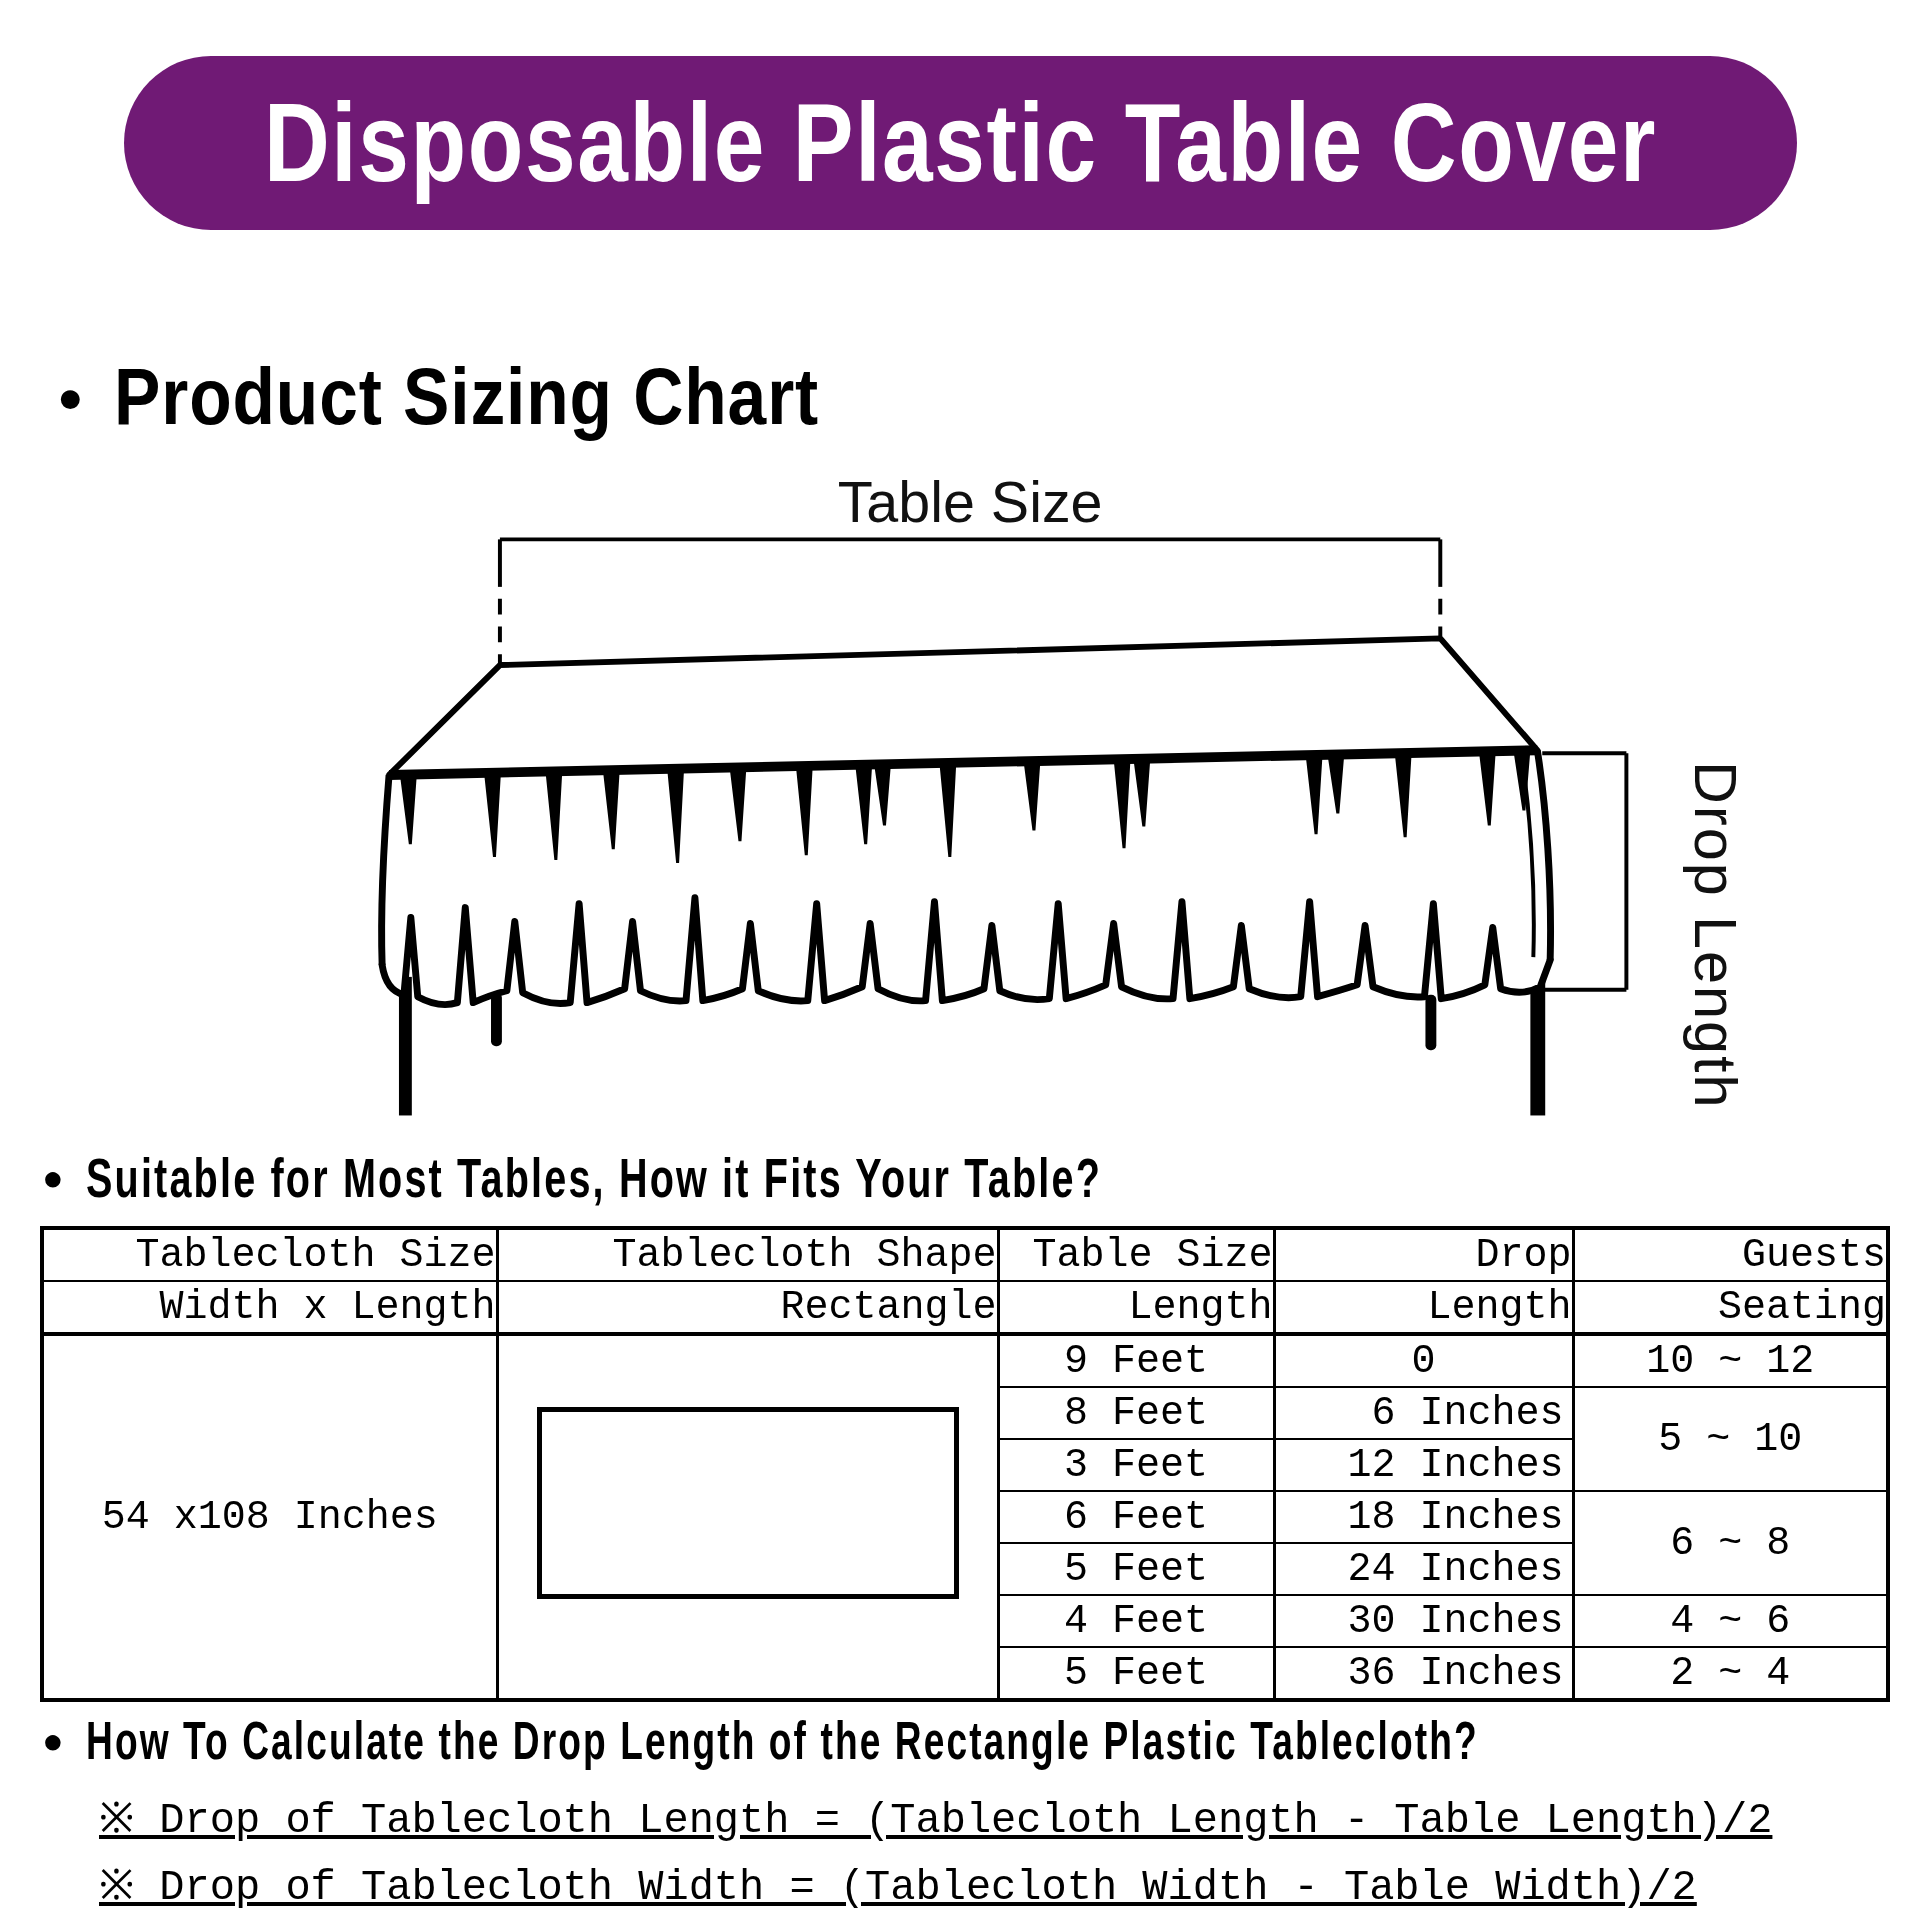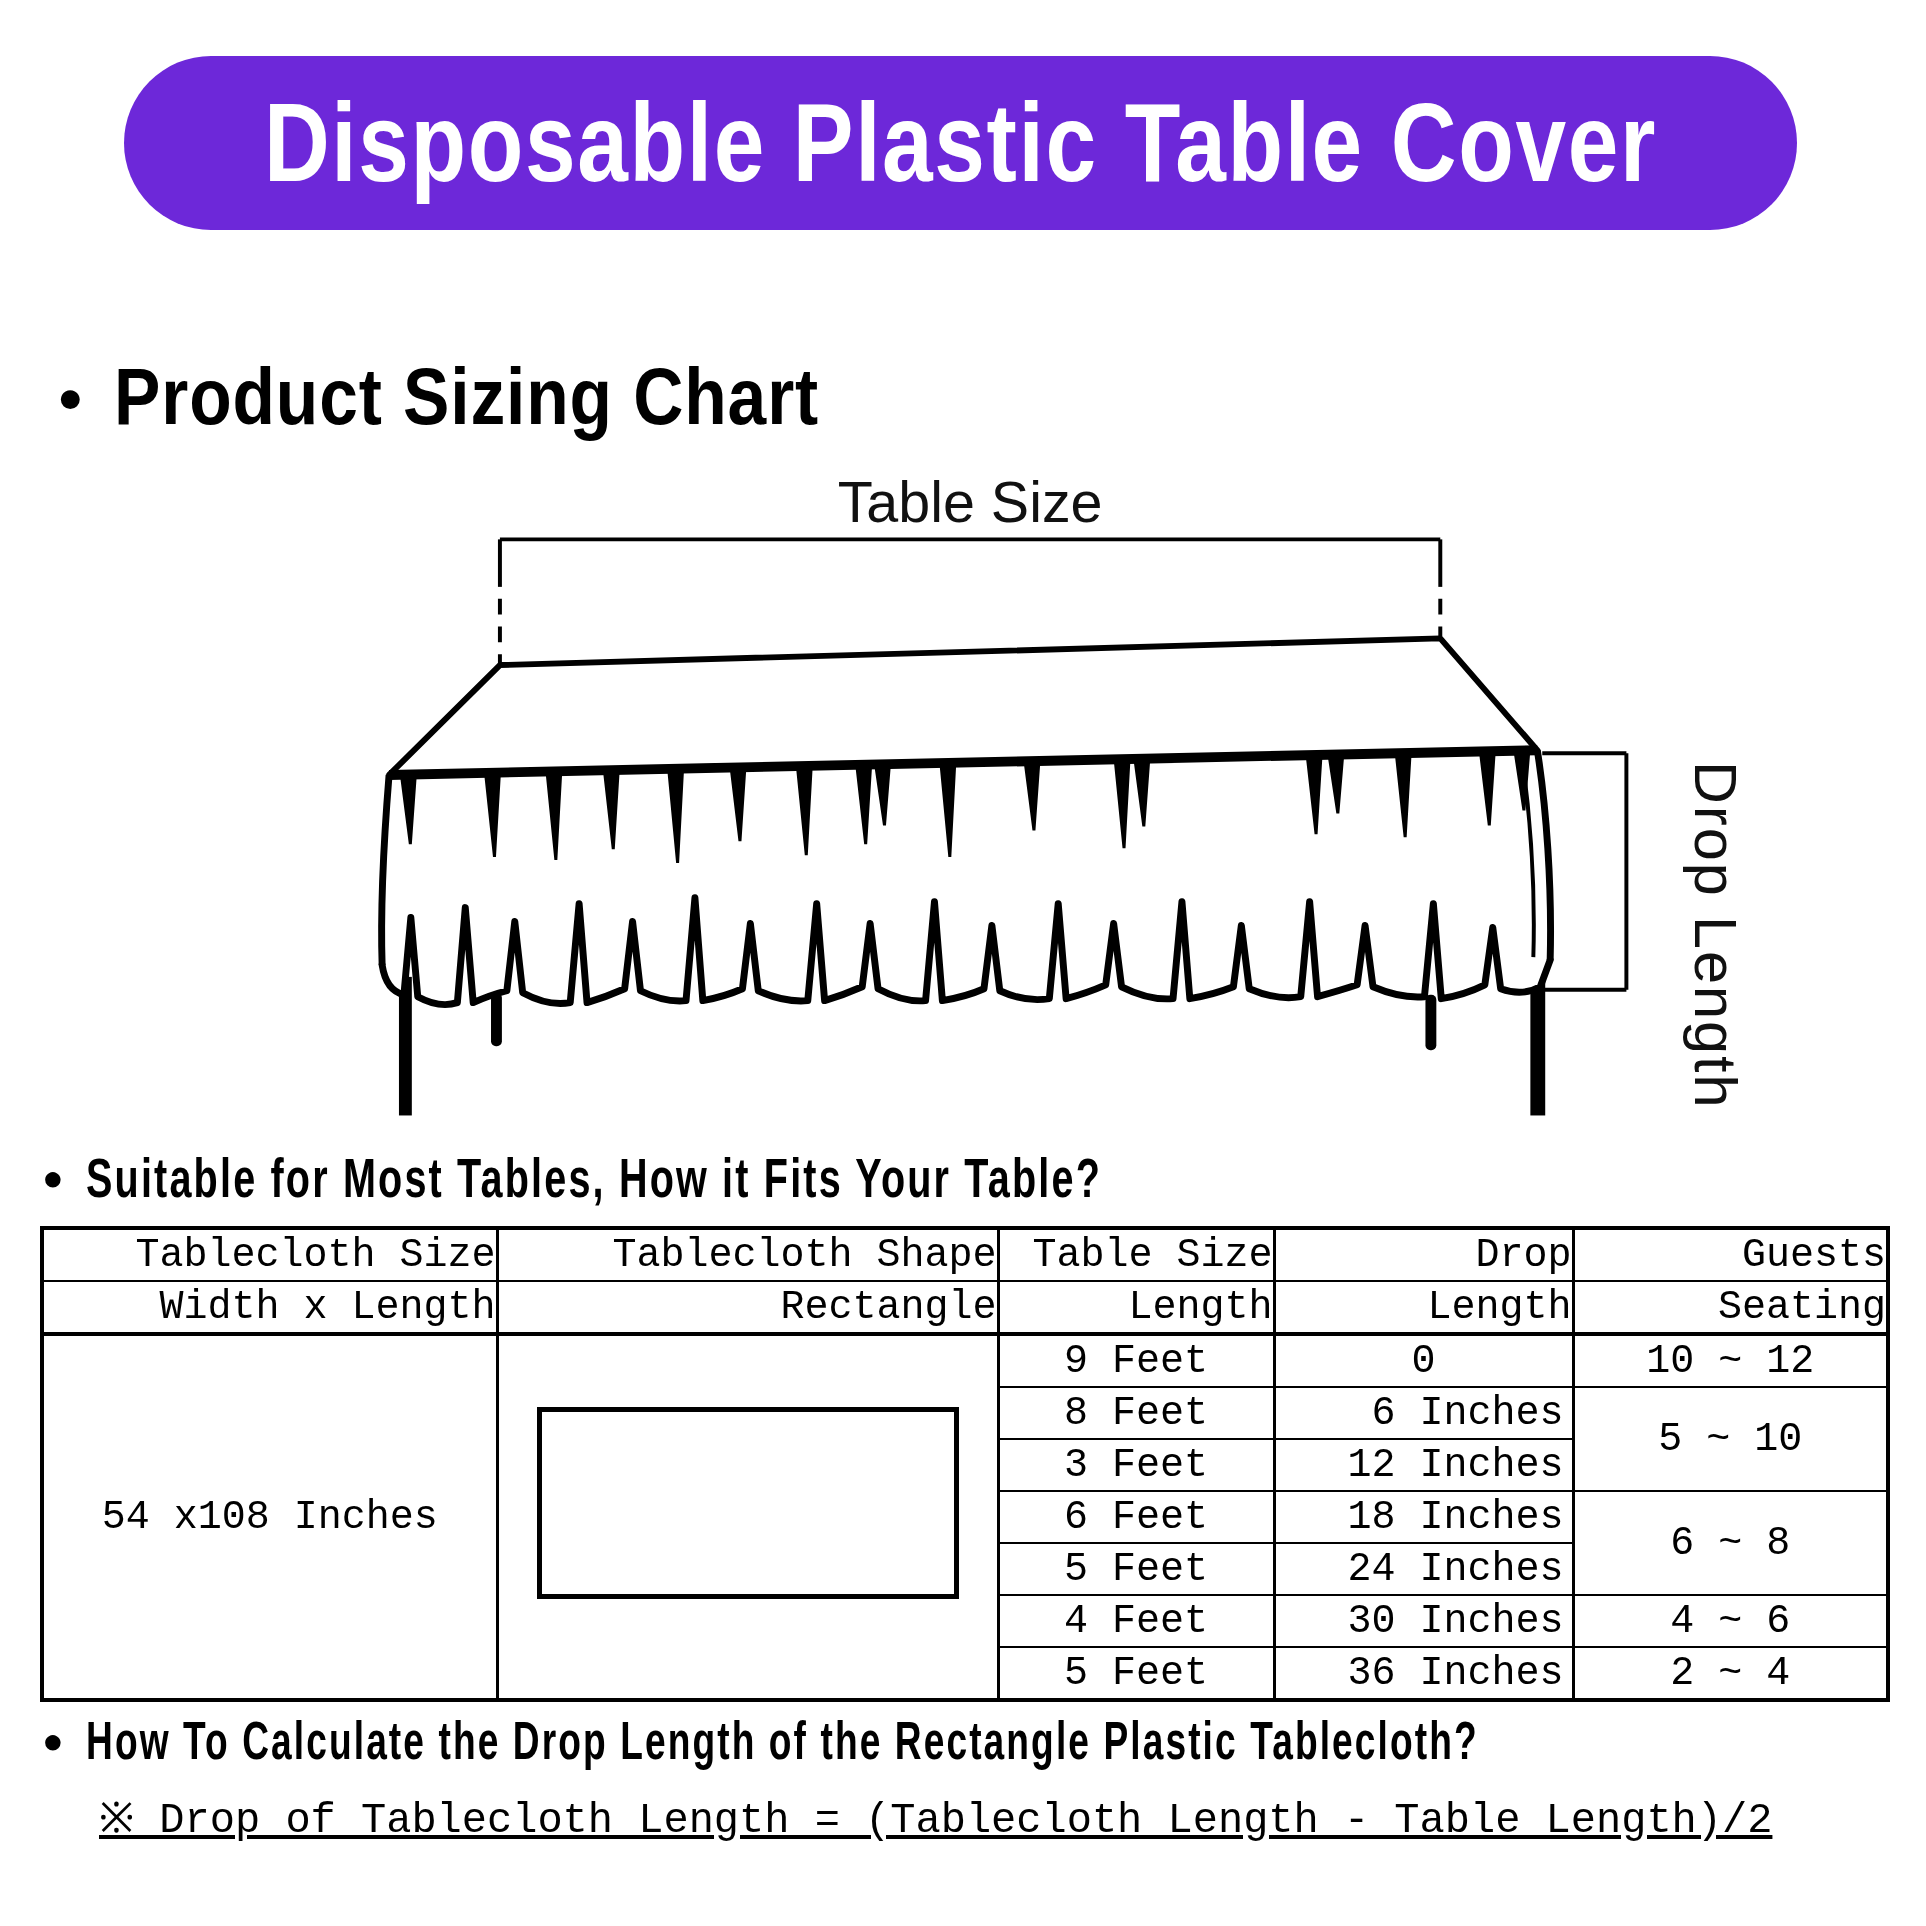--- a/index.html
+++ b/index.html
@@ -1,21 +1,21 @@
 <!DOCTYPE html>
 <html><head>
 <meta charset="utf-8">
 <style>
   html,body{margin:0;padding:0;}
   body{width:1927px;height:1927px;background:#ffffff;position:relative;overflow:hidden;
        font-family:"Liberation Sans",sans-serif;color:#000;}
   .abs{position:absolute;}
 
   
-  #banner{left:124px;top:56px;width:1673px;height:174px;background:#6d28d9;border-radius:87px;
+  #banner{left:124px;top:56px;width:1673px;height:174px;background:#701a75;border-radius:87px;
           display:flex;align-items:center;justify-content:center;}
   #banner .t{color:#fff;font-weight:bold;font-size:111px;letter-spacing:2px;white-space:nowrap;
              transform:scaleX(0.82);}
 
   
   .bullet-head{display:flex;align-items:center;}
   .bullet-head .dot{font-size:44px;line-height:1;}
   .bullet-head .txt{font-weight:bold;white-space:nowrap;transform-origin:left center;}
   #heading1{left:57px;top:345px;height:103px;gap:30px;}
   #heading1 .txt{font-size:79px;letter-spacing:1px;transform:scaleX(0.88);}
@@ -186,14 +186,15 @@
   </tbody>
 </table>
 
 <div id="heading3" class="abs bullet-head">
   <span class="dot">●</span>
   <span class="txt">How To Calculate the Drop Length of the Rectangle Plastic Tablecloth?</span>
 </div>
 
 <div id="formulas" class="abs">
   <div>※ Drop of Tablecloth Length = (Tablecloth Length - Table Length)/2</div>
+  <div>※ Drop of Tablecloth Width = (Tablecloth Width - Table Width)/2</div>
 </div>
 
 
 </body></html>

